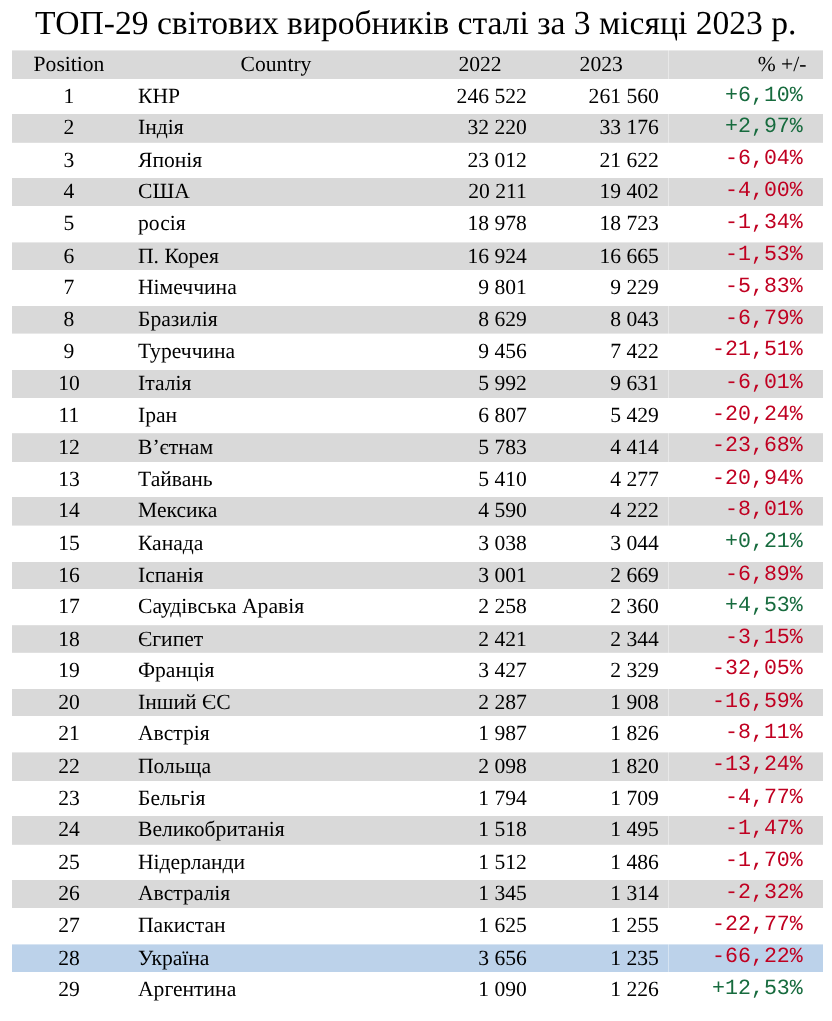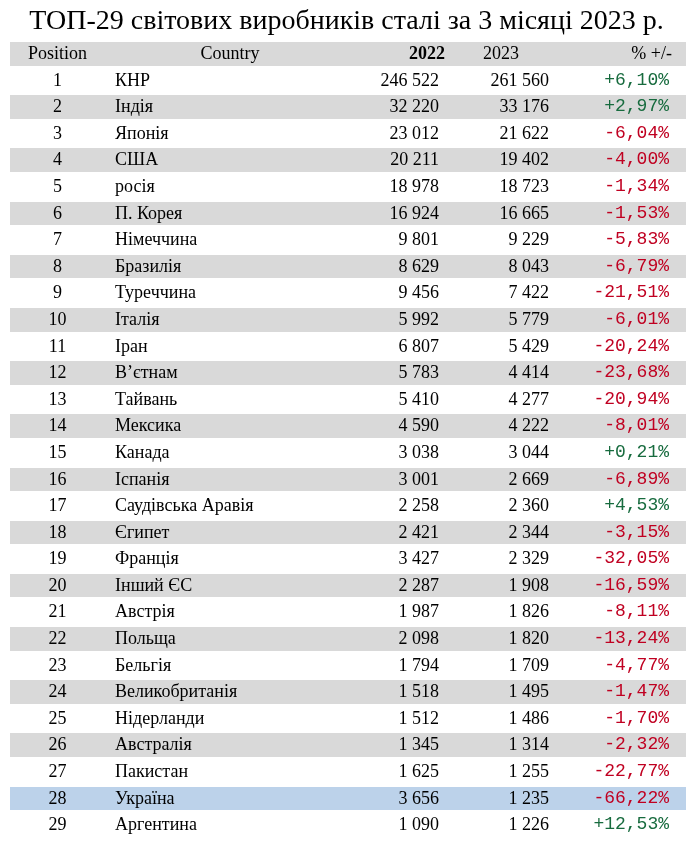--- a/index.html
+++ b/index.html
@@ -48,21 +48,21 @@
     white-space: nowrap;
     overflow: hidden;
     vertical-align: middle;
   }
   thead th { background: var(--header-bg); }
   td.c-pos      { text-align: center; }
   th.c-pos      { text-align: center; }
   td.c-country  { text-align: left; padding-left: 10px; }
   th.c-country  { text-align: center; }
   td.c-2022     { text-align: right; padding-right: 6px; }
-  th.c-2022     { text-align: right; font-weight: bold; }
+  th.c-2022     { text-align: center; }
   td.c-2023     { text-align: right; padding-right: 8px; }
   th.c-2023     { text-align: center; }
   td.c-change   { text-align: right; padding-right: 17px; font-family: Liberation Mono, monospace; }
   th.c-change   { text-align: right; padding-right: 14px; }
   tbody tr:nth-child(even) td { background: var(--stripe-bg); }
   tbody tr.hl td { background: var(--highlight-bg); }
   td.pos { color: var(--positive); }
   td.neg { color: var(--negative); }
 </style>
 </head>
@@ -149,21 +149,21 @@
           <td class="c-pos">9</td>
           <td class="c-country">Туреччина</td>
           <td class="c-2022">9 456</td>
           <td class="c-2023">7 422</td>
           <td class="c-change neg">-21,51%</td>
         </tr>
         <tr>
           <td class="c-pos">10</td>
           <td class="c-country">Італія</td>
           <td class="c-2022">5 992</td>
-          <td class="c-2023">5 779</td>
+          <td class="c-2023">9 631</td>
           <td class="c-change neg">-6,01%</td>
         </tr>
         <tr>
           <td class="c-pos">11</td>
           <td class="c-country">Іран</td>
           <td class="c-2022">6 807</td>
           <td class="c-2023">5 429</td>
           <td class="c-change neg">-20,24%</td>
         </tr>
         <tr>

